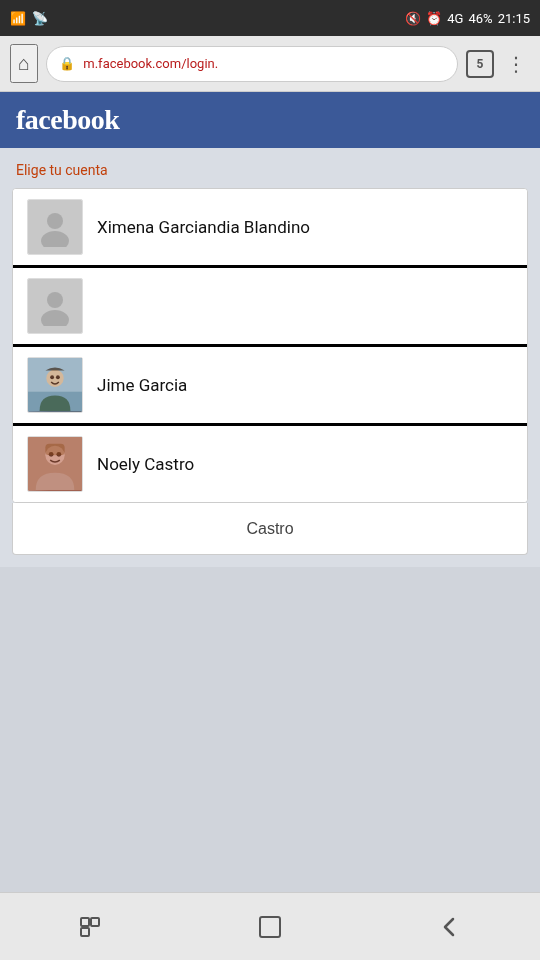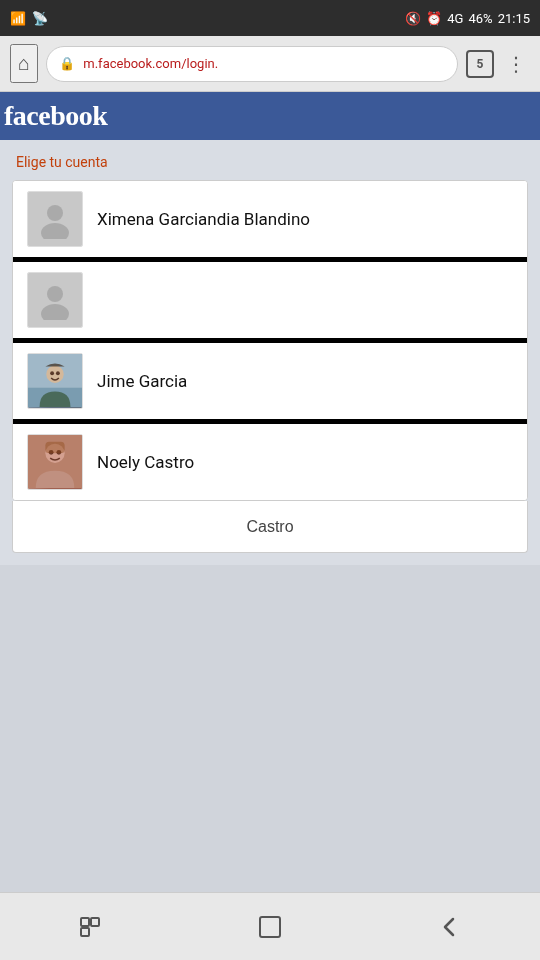--- a/index.html
+++ b/index.html
@@ -93,25 +93,25 @@
     .menu-dots {
       font-size: 20px;
       color: #555;
       cursor: pointer;
       padding: 4px;
     }
 
     
     .fb-header {
       width: 100%;
-      height: 48px;
+      height: 56px;
       background: #3b5998;
       display: flex;
       align-items: center;
-      padding: 0 4px;
+      padding: 0 16px;
     }
     .fb-logo {
       color: white;
       font-size: 28px;
       font-weight: bold;
       font-family: Georgia, serif;
       letter-spacing: -0.5px;
     }
 
     
@@ -131,21 +131,21 @@
     .account-list {
       background: white;
       border: 1px solid #ccc;
       border-radius: 4px;
       overflow: hidden;
     }
     .account-item {
       display: flex;
       align-items: center;
       padding: 10px 14px;
-      border-bottom: 5px solid #000000;
+      border-bottom: 3px solid #000000;
       cursor: pointer;
       background: white;
       gap: 14px;
       min-height: 72px;
     }
     .account-item:last-child {
       border-bottom: none;
     }
     .avatar-container {
       width: 56px;

